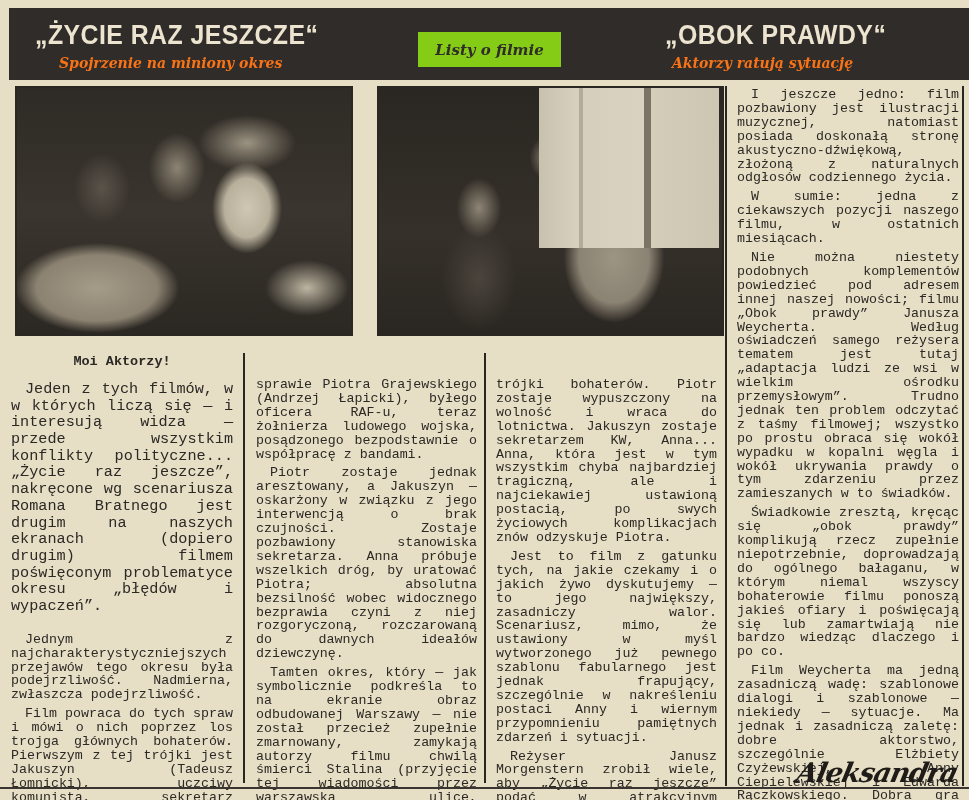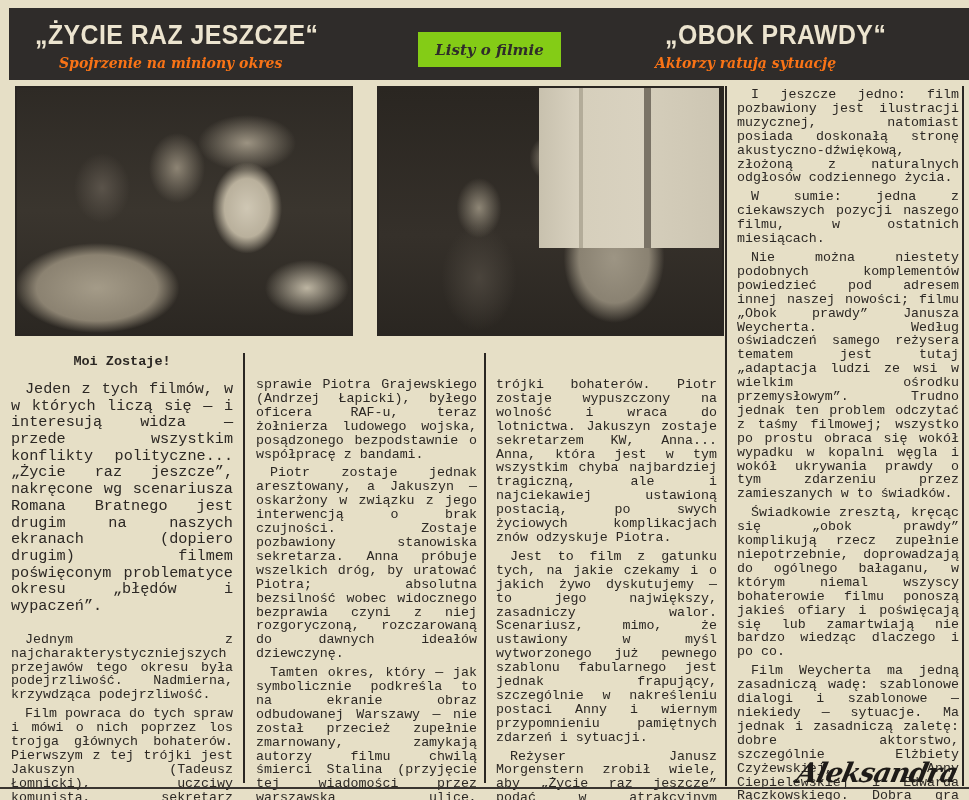--- a/index.html
+++ b/index.html
@@ -20,21 +20,21 @@
       font-weight: bold; font-size: 27px; letter-spacing: 0.5px; top: 12px;
       transform: scaleX(0.92); transform-origin: left top; white-space: nowrap;
     }
     .banner-sub {
       position: absolute; color: #f97316; font-family: "DejaVu Serif", serif;
       font-style: italic; font-weight: bold; font-size: 14px; top: 47px; white-space: nowrap;
     }
     .left-title { left: 26px; }
     .left-sub { left: 50px; }
     .right-title { left: 656px; }
-    .right-sub { left: 646px; }
+    .right-sub { left: 663px; }
     .center-tag {
       position: absolute; left: 409px; top: 24px; width: 143px; height: 35px;
       background: #84cc16; color: #2f2c2a; display: flex; align-items: center; justify-content: center;
       font-family: "DejaVu Serif", serif; font-style: italic; font-weight: bold; font-size: 15px;
     }
     .photo {
       position: absolute; border: 2px solid #2a2622; overflow: hidden;
     }
     .photo-left {
       left: 15px; top: 86px; width: 334px; height: 246px;
@@ -95,23 +95,23 @@
 
 <div class="photo photo-left" title="film-still-zycie-raz-jeszcze"></div>
 <div class="photo photo-right" title="film-still-obok-prawdy"></div>
 
 <div class="rule rule1"></div>
 <div class="rule rule2"></div>
 <div class="rule rule3"></div>
 <div class="rule rule4"></div>
 
 <div class="col col1">
-  <p class="heading">Moi Zostaje!</p>
+  <p class="heading">Moi Aktorzy!</p>
   <p class="lead">Jeden z tych filmów, w w których liczą się — i interesują widza — przede wszystkim konflikty polityczne... „Życie raz jeszcze”, nakręcone wg scenariusza Romana Bratnego jest drugim na naszych ekranach (dopiero drugim) filmem poświęconym problematyce okresu „błędów i wypaczeń”.</p>
-  <p>Jednym z najcharakterystyczniejszych przejawów tego okresu była podejrzliwość. Nadmierna, krzywdząca podejrzliwość.</p>
+  <p>Jednym z najcharakterystyczniejszych przejawów tego okresu była podejrzliwość. Nadmierna, zwłaszcza podejrzliwość.</p>
   <p>Film powraca do tych spraw i mówi o nich poprzez los trojga głównych bohaterów. Pierwszym z tej trójki jest Jakuszyn (Tadeusz Łomnicki), uczciwy komunista, sekretarz komitetu powiatowego PPR. Na prośbę młodej działaczki ZWM, Anny (Ewa Wiśniewska), Jakuszyn interweniuje w</p>
 </div>
 
 <div class="col col2">
   <p class="first">sprawie Piotra Grajewskiego (Andrzej Łapicki), byłego oficera RAF-u, teraz żołnierza ludowego wojska, posądzonego bezpodstawnie o współpracę z bandami.</p>
   <p>Piotr zostaje jednak aresztowany, a Jakuszyn — oskarżony w związku z jego interwencją o brak czujności. Zostaje pozbawiony stanowiska sekretarza. Anna próbuje wszelkich dróg, by uratować Piotra; absolutna bezsilność wobec widocznego bezprawia czyni z niej rozgoryczoną, rozczarowaną do dawnych ideałów dziewczynę.</p>
   <p>Tamten okres, który — jak symbolicznie podkreśla to na ekranie obraz odbudowanej Warszawy — nie został przecież zupełnie zmarnowany, zamykają autorzy filmu chwilą śmierci Stalina (przyjęcie tej wiadomości przez warszawską ulicę, interesująco na ekranie przypomniano). Potem — rewidowane są niesprawiedliwe wyroki, życie zaczyna się „raz jeszcze”, nie tylko dla</p>
 </div>
 
 <div class="col col3">

